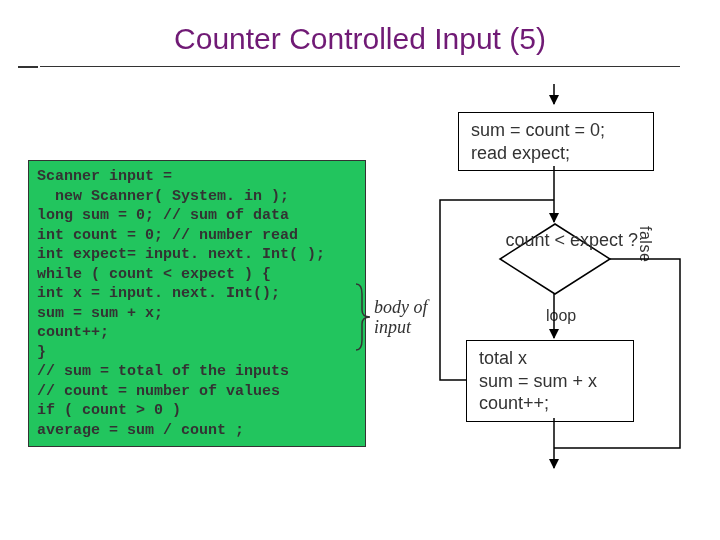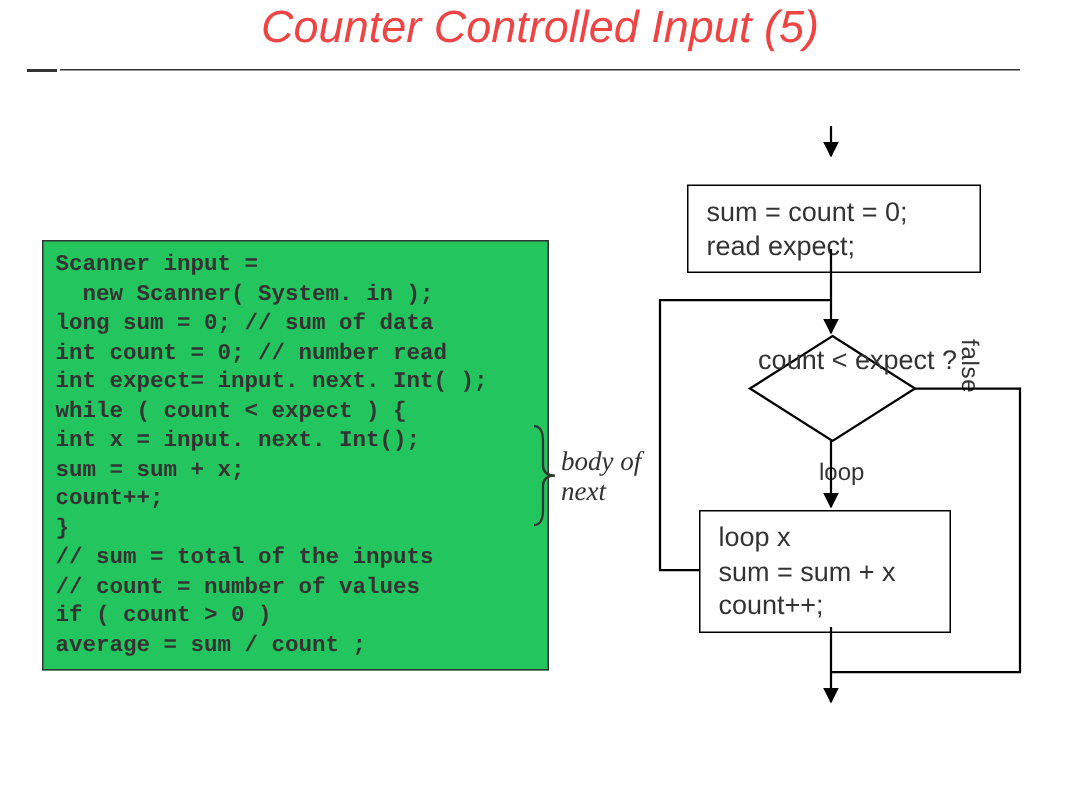--- a/index.html
+++ b/index.html
@@ -8,25 +8,24 @@
     width: 720px;
     height: 540px;
     font-family: Arial, sans-serif;
     background: #fff;
     position: relative;
     overflow: hidden;
   }
   .title {
     text-align: center;
     font-size: 30px;
-    color: #ef4444;
-    margin-top: 2px;
+    color: #701a75;
+    margin-top: 22px;
     margin-bottom: 10px;
     font-weight: normal;
-    font-style: italic;
   }
   .title-line {
     width: 640px;
     margin-left: 40px;
     border-top: 1.5px solid #333;
   }
   .short-line {
     width: 20px;
     border-top: 2px solid #333;
     margin-left: 18px;
@@ -71,21 +70,21 @@
     border: 1.5px solid #000;
     background: #fff;
     font-size: 18px;
     color: #333;
     padding: 6px 12px;
     line-height: 1.25;
     font-family: Arial, sans-serif;
   }
   .init-box {
     left: 458px;
-    top: 123px;
+    top: 112px;
     width: 170px;
   }
   .loop-body-box {
     left: 466px;
     top: 340px;
     width: 142px;
   }
   .diamond {
     position: absolute;
     left: 500px;
@@ -153,33 +152,33 @@
 // count = number of values
 if ( count &gt; 0 )
 average = sum / count ;</div>
 
 <div class="brace">
 <svg viewBox="0 0 20 70">
   <path d="M4 2 Q10 2 10 12 L10 28 Q10 35 18 35 Q10 35 10 42 L10 58 Q10 68 4 68" fill="none" stroke="#333" stroke-width="1.5"></path>
 </svg>
 </div>
 <div class="body-label">body of
-next</div>
+input</div>
 
 <div class="flow-box init-box" style="white-space:pre">sum = count = 0;
 read expect;</div>
 
 <div class="diamond">
   <svg viewBox="0 0 110 70">
     <polygon class="diamond-shape" points="55,0 110,35 55,70 0,35"></polygon>
   </svg>
 </div>
 <div class="decision-text">count &lt; expect ?</div>
 
-<div class="flow-box loop-body-box" style="white-space:pre">loop x
+<div class="flow-box loop-body-box" style="white-space:pre">total x
 sum = sum + x
 count++;</div>
 
 <div class="label-small true-label">loop</div>
 <div class="label-small false-label">false</div>
 
 <svg class="arrows">
   <defs>
     <marker id="ah" viewBox="0 0 10 10" refX="9" refY="5" markerWidth="7" markerHeight="7" orient="auto">
       <path d="M0 0 L10 5 L0 10 z" fill="#000"></path>

